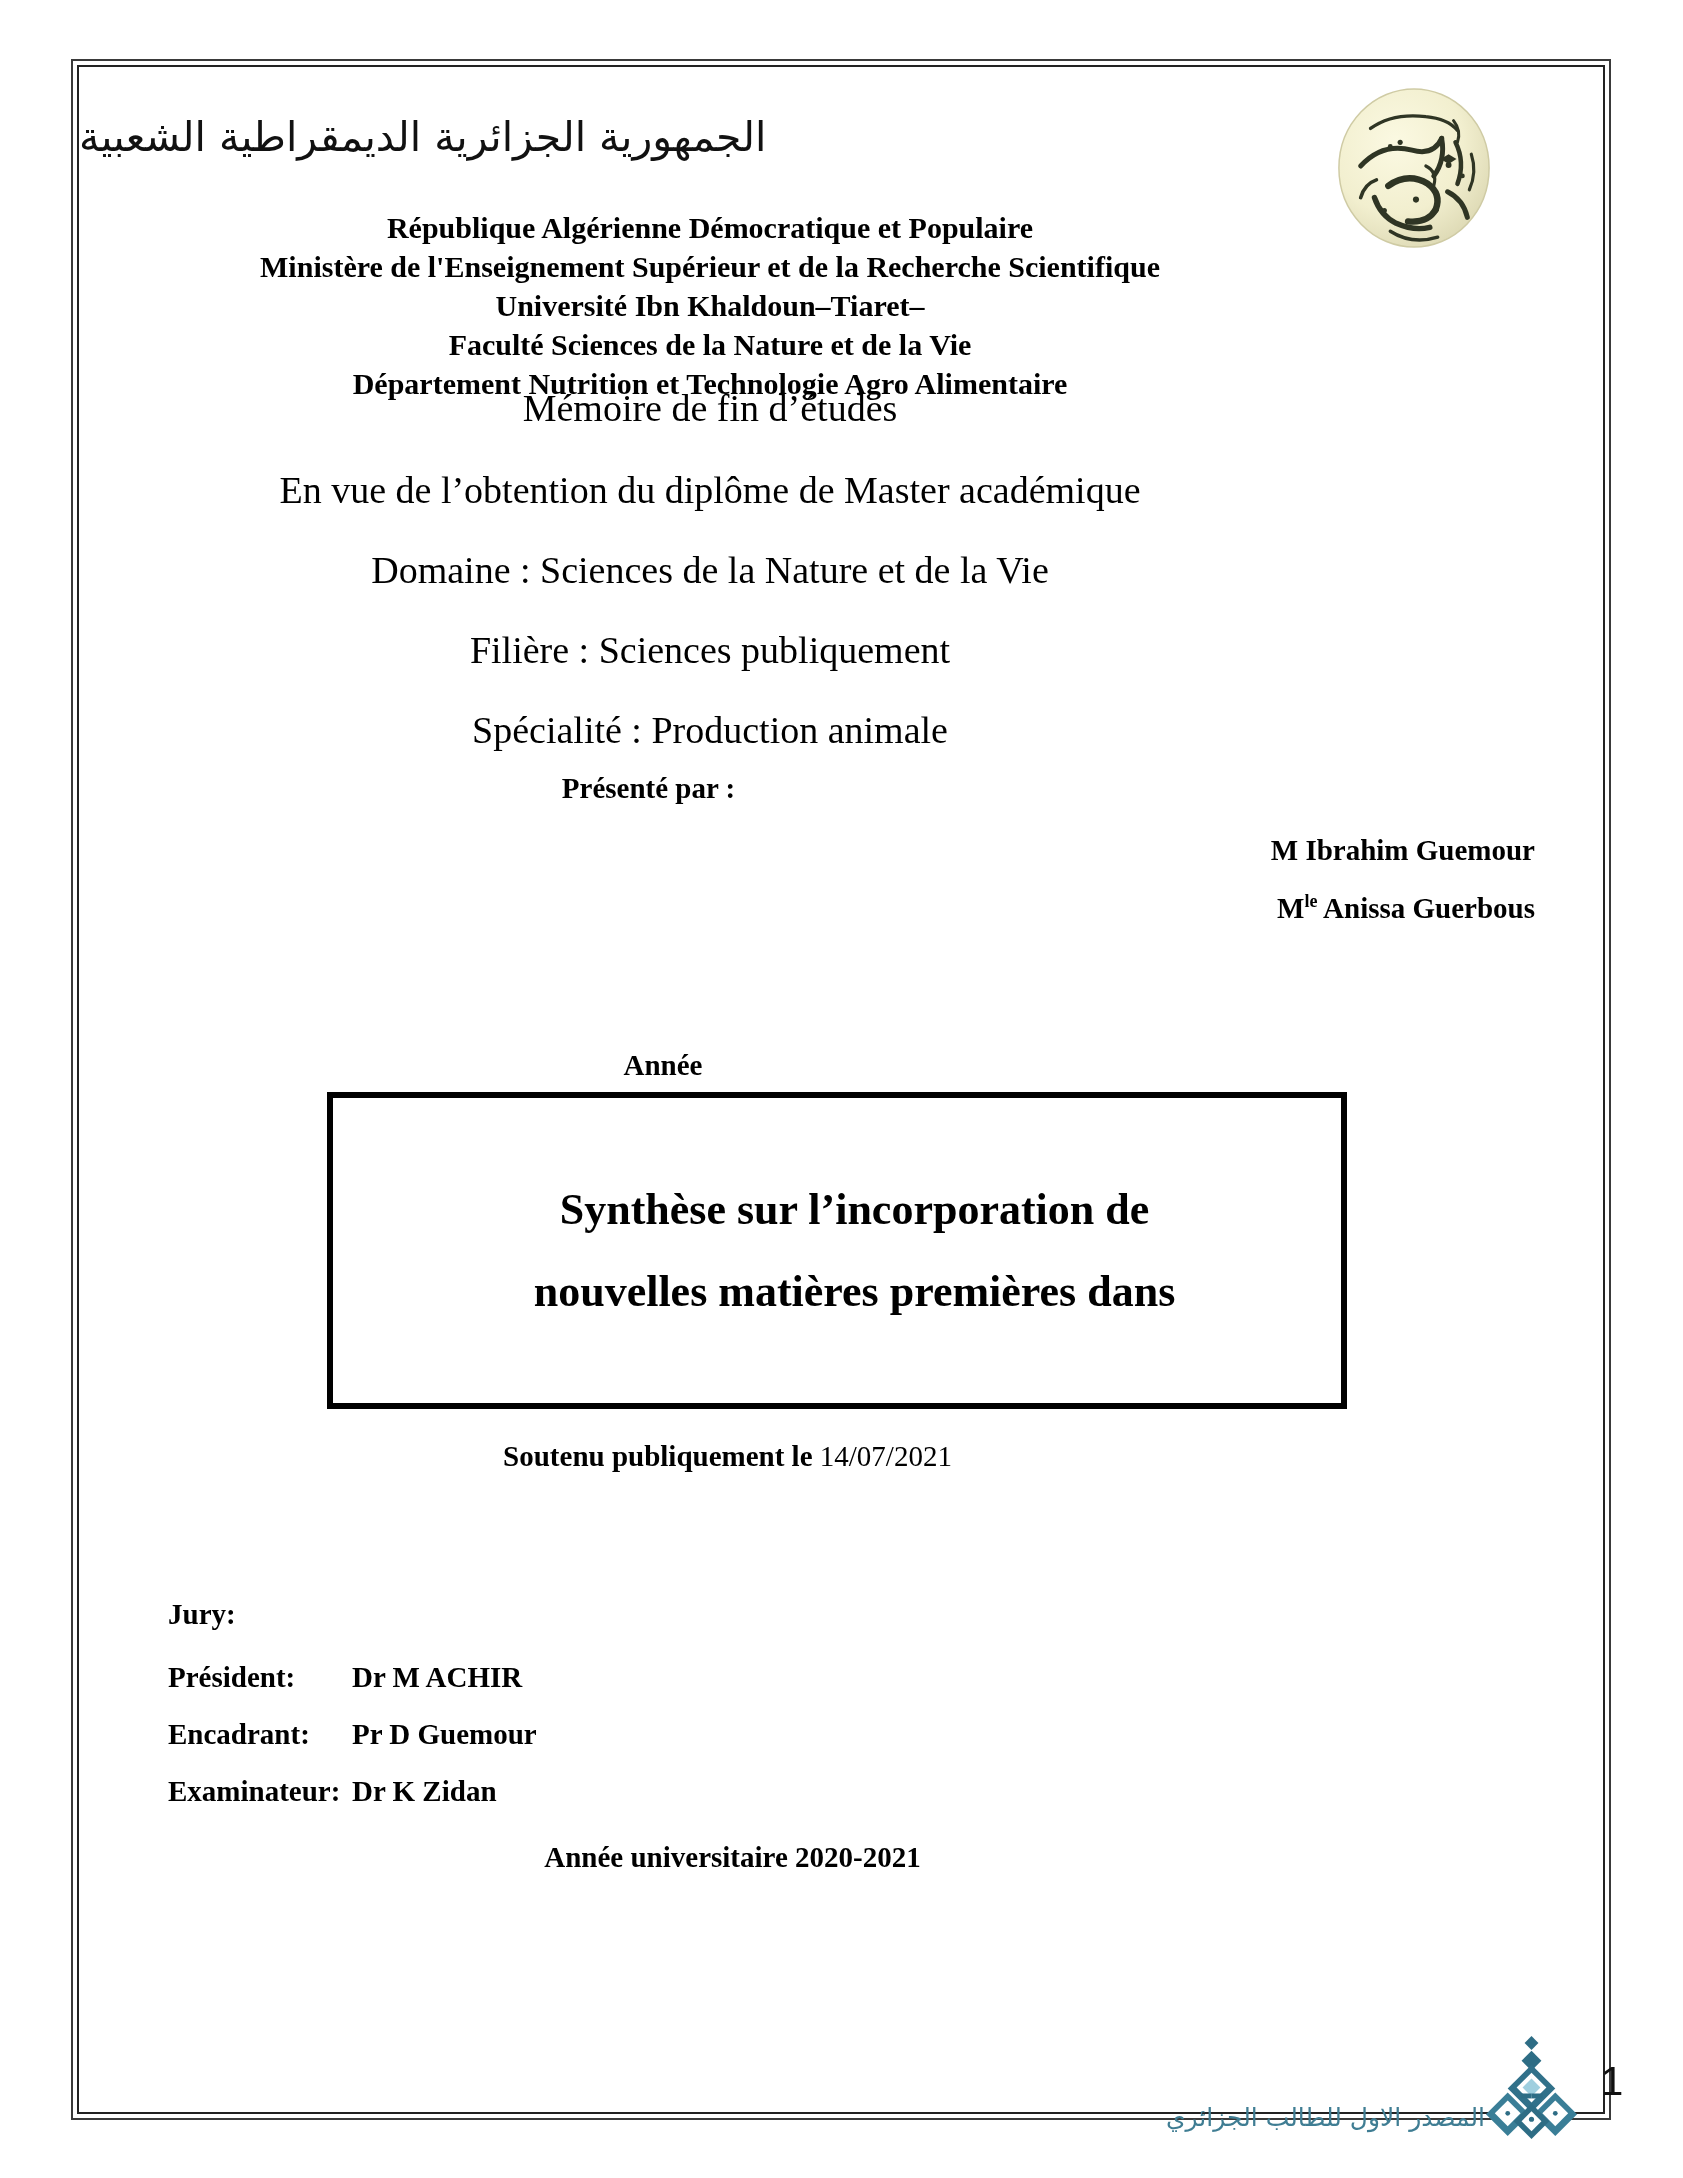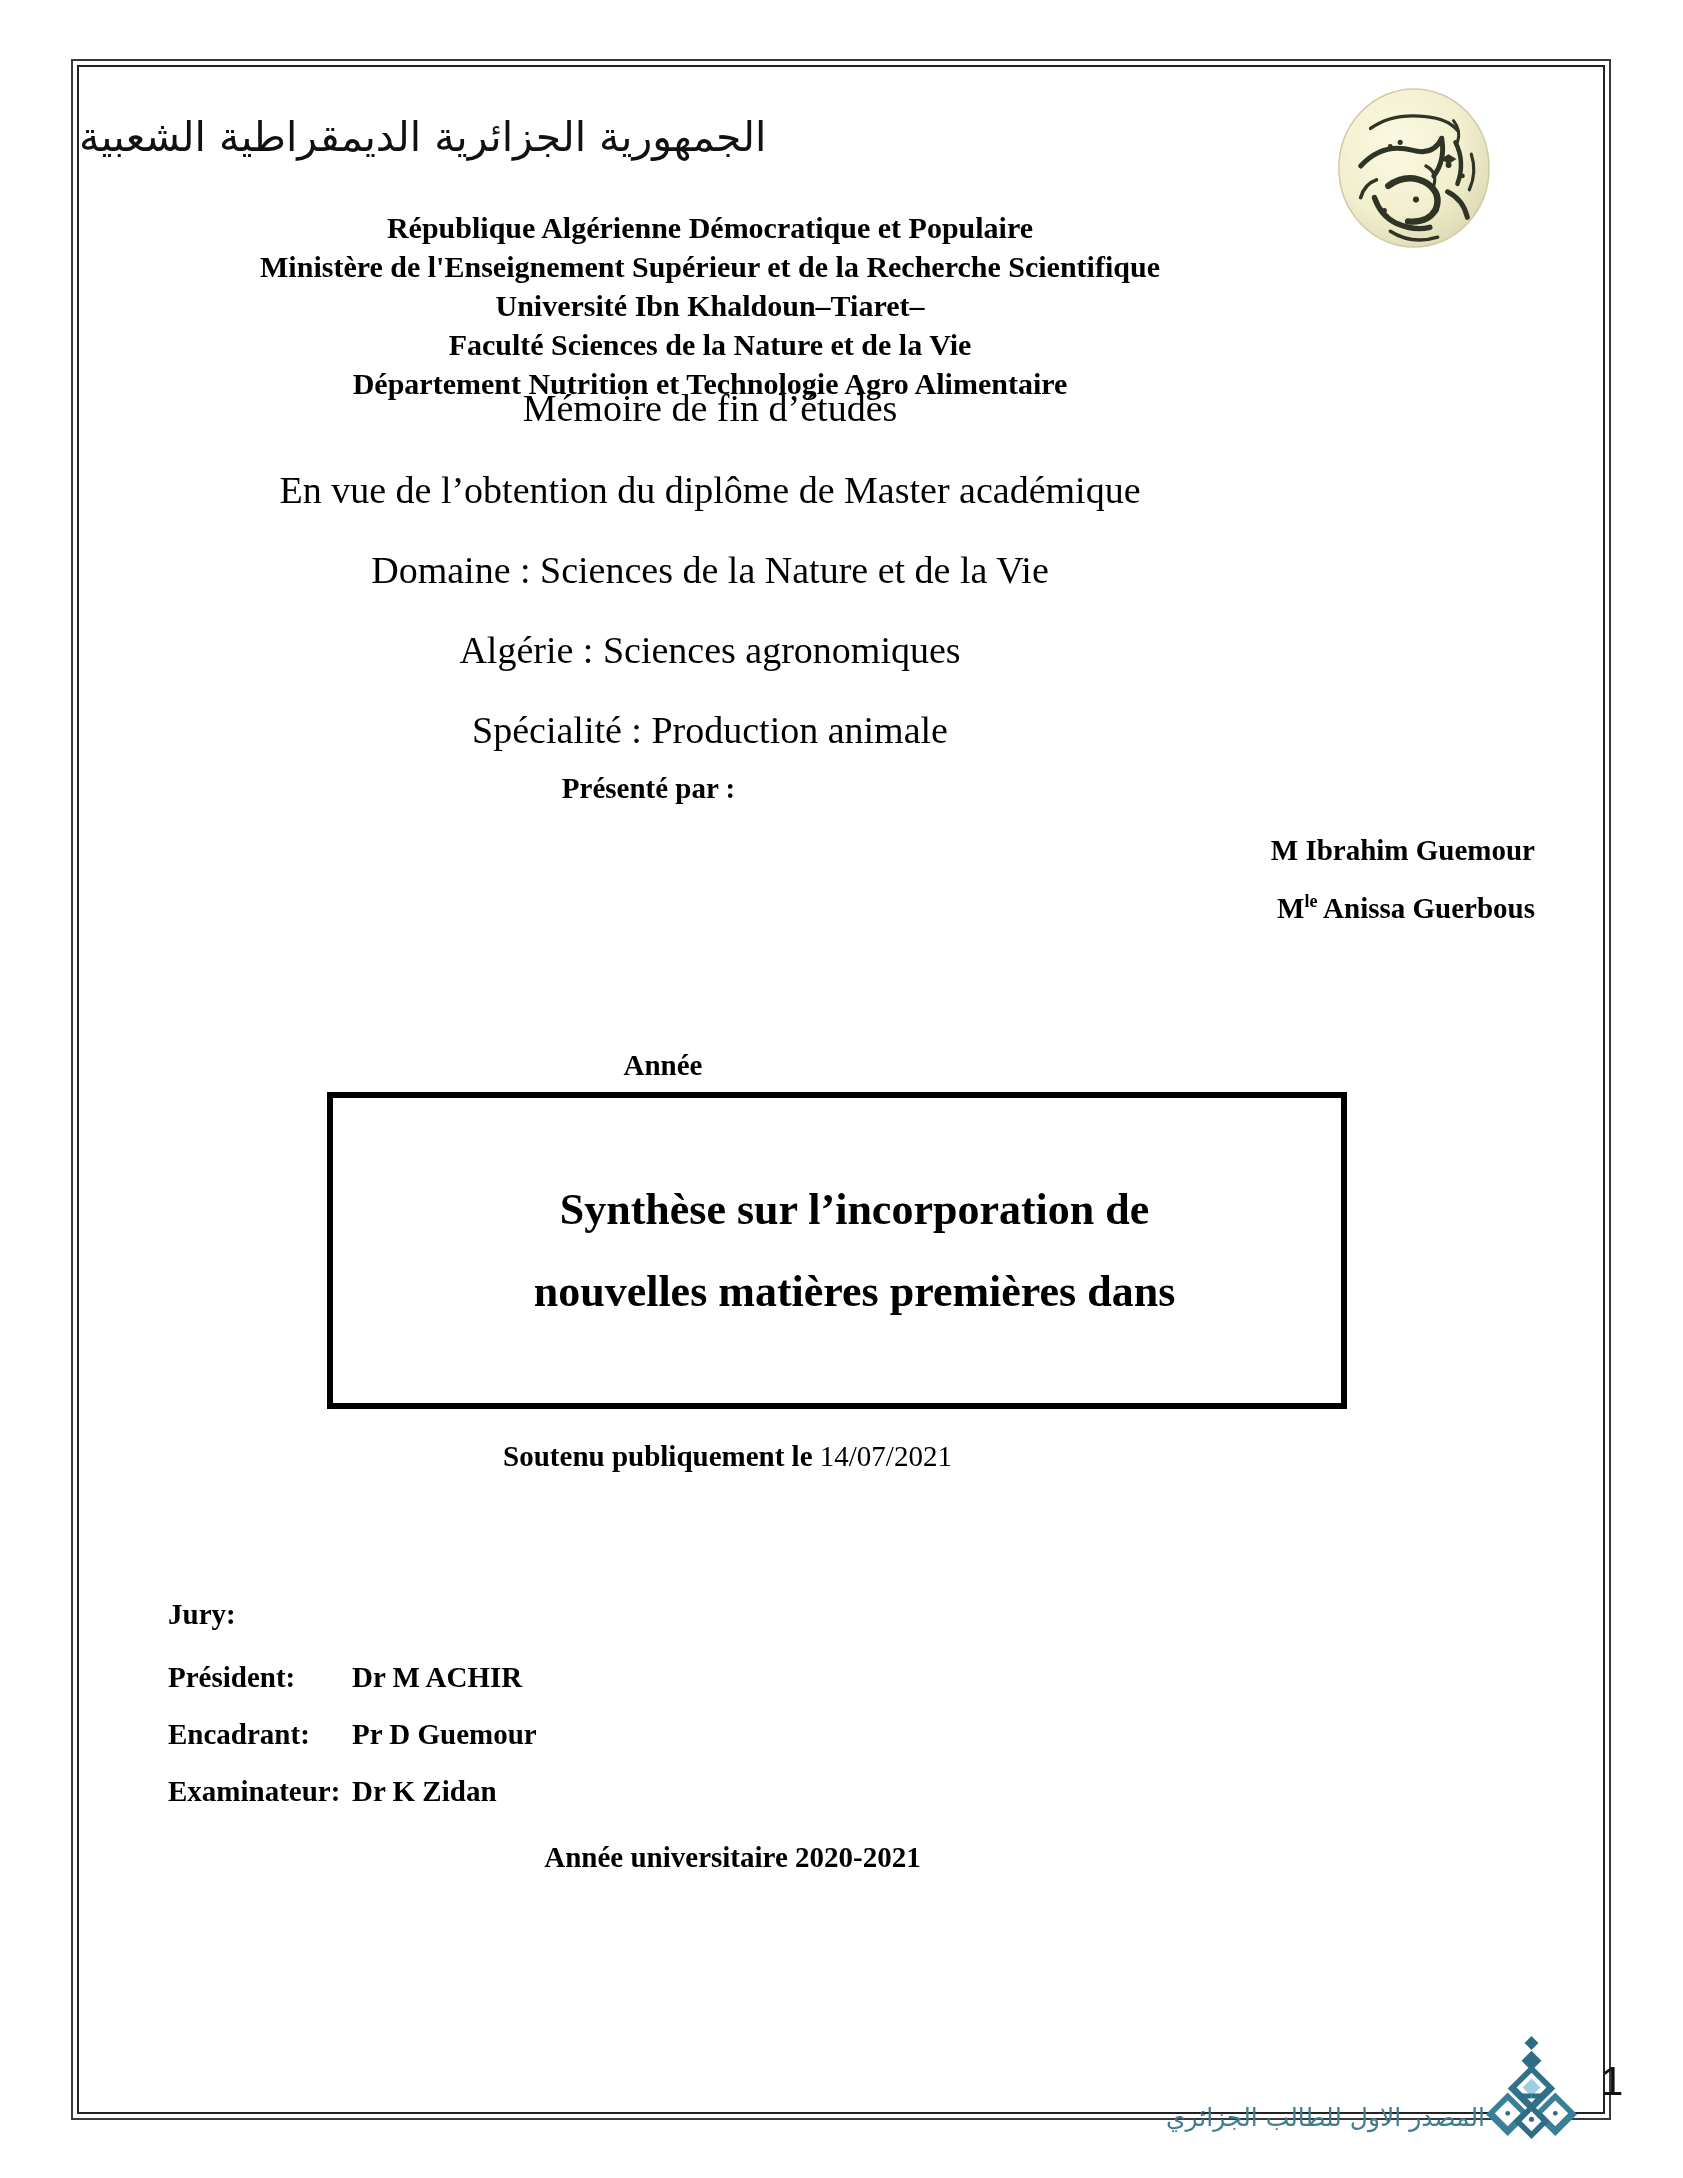--- a/index.html
+++ b/index.html
@@ -287,21 +287,21 @@
     <div>Ministère de l'Enseignement Supérieur et de la Recherche Scientifique</div>
     <div>Université Ibn Khaldoun–Tiaret–</div>
     <div>Faculté Sciences de la Nature et de la Vie</div>
     <div>Département Nutrition et Technologie Agro Alimentaire</div>
   </div>
 
   <div class="degree-block">
     <div class="ln">Mémoire de fin d’études</div>
     <div class="ln">En vue de l’obtention du diplôme de Master académique</div>
     <div class="ln">Domaine : Sciences de la Nature et de la Vie</div>
-    <div class="ln">Algérie : Sciences agronomiques</div>
+    <div class="ln">Filière : Sciences publiquement</div>
     <div class="ln">Spécialité : Production animale</div>
   </div>
 
   <div class="presented-label">Présenté par :</div>
 
   <div class="author author-1">
     <span>M Ibrahim Guemour</span>
   </div>
   <div class="author author-2">
     <span>M</span><sup>le</sup><span> Anissa Guerbous</span>

